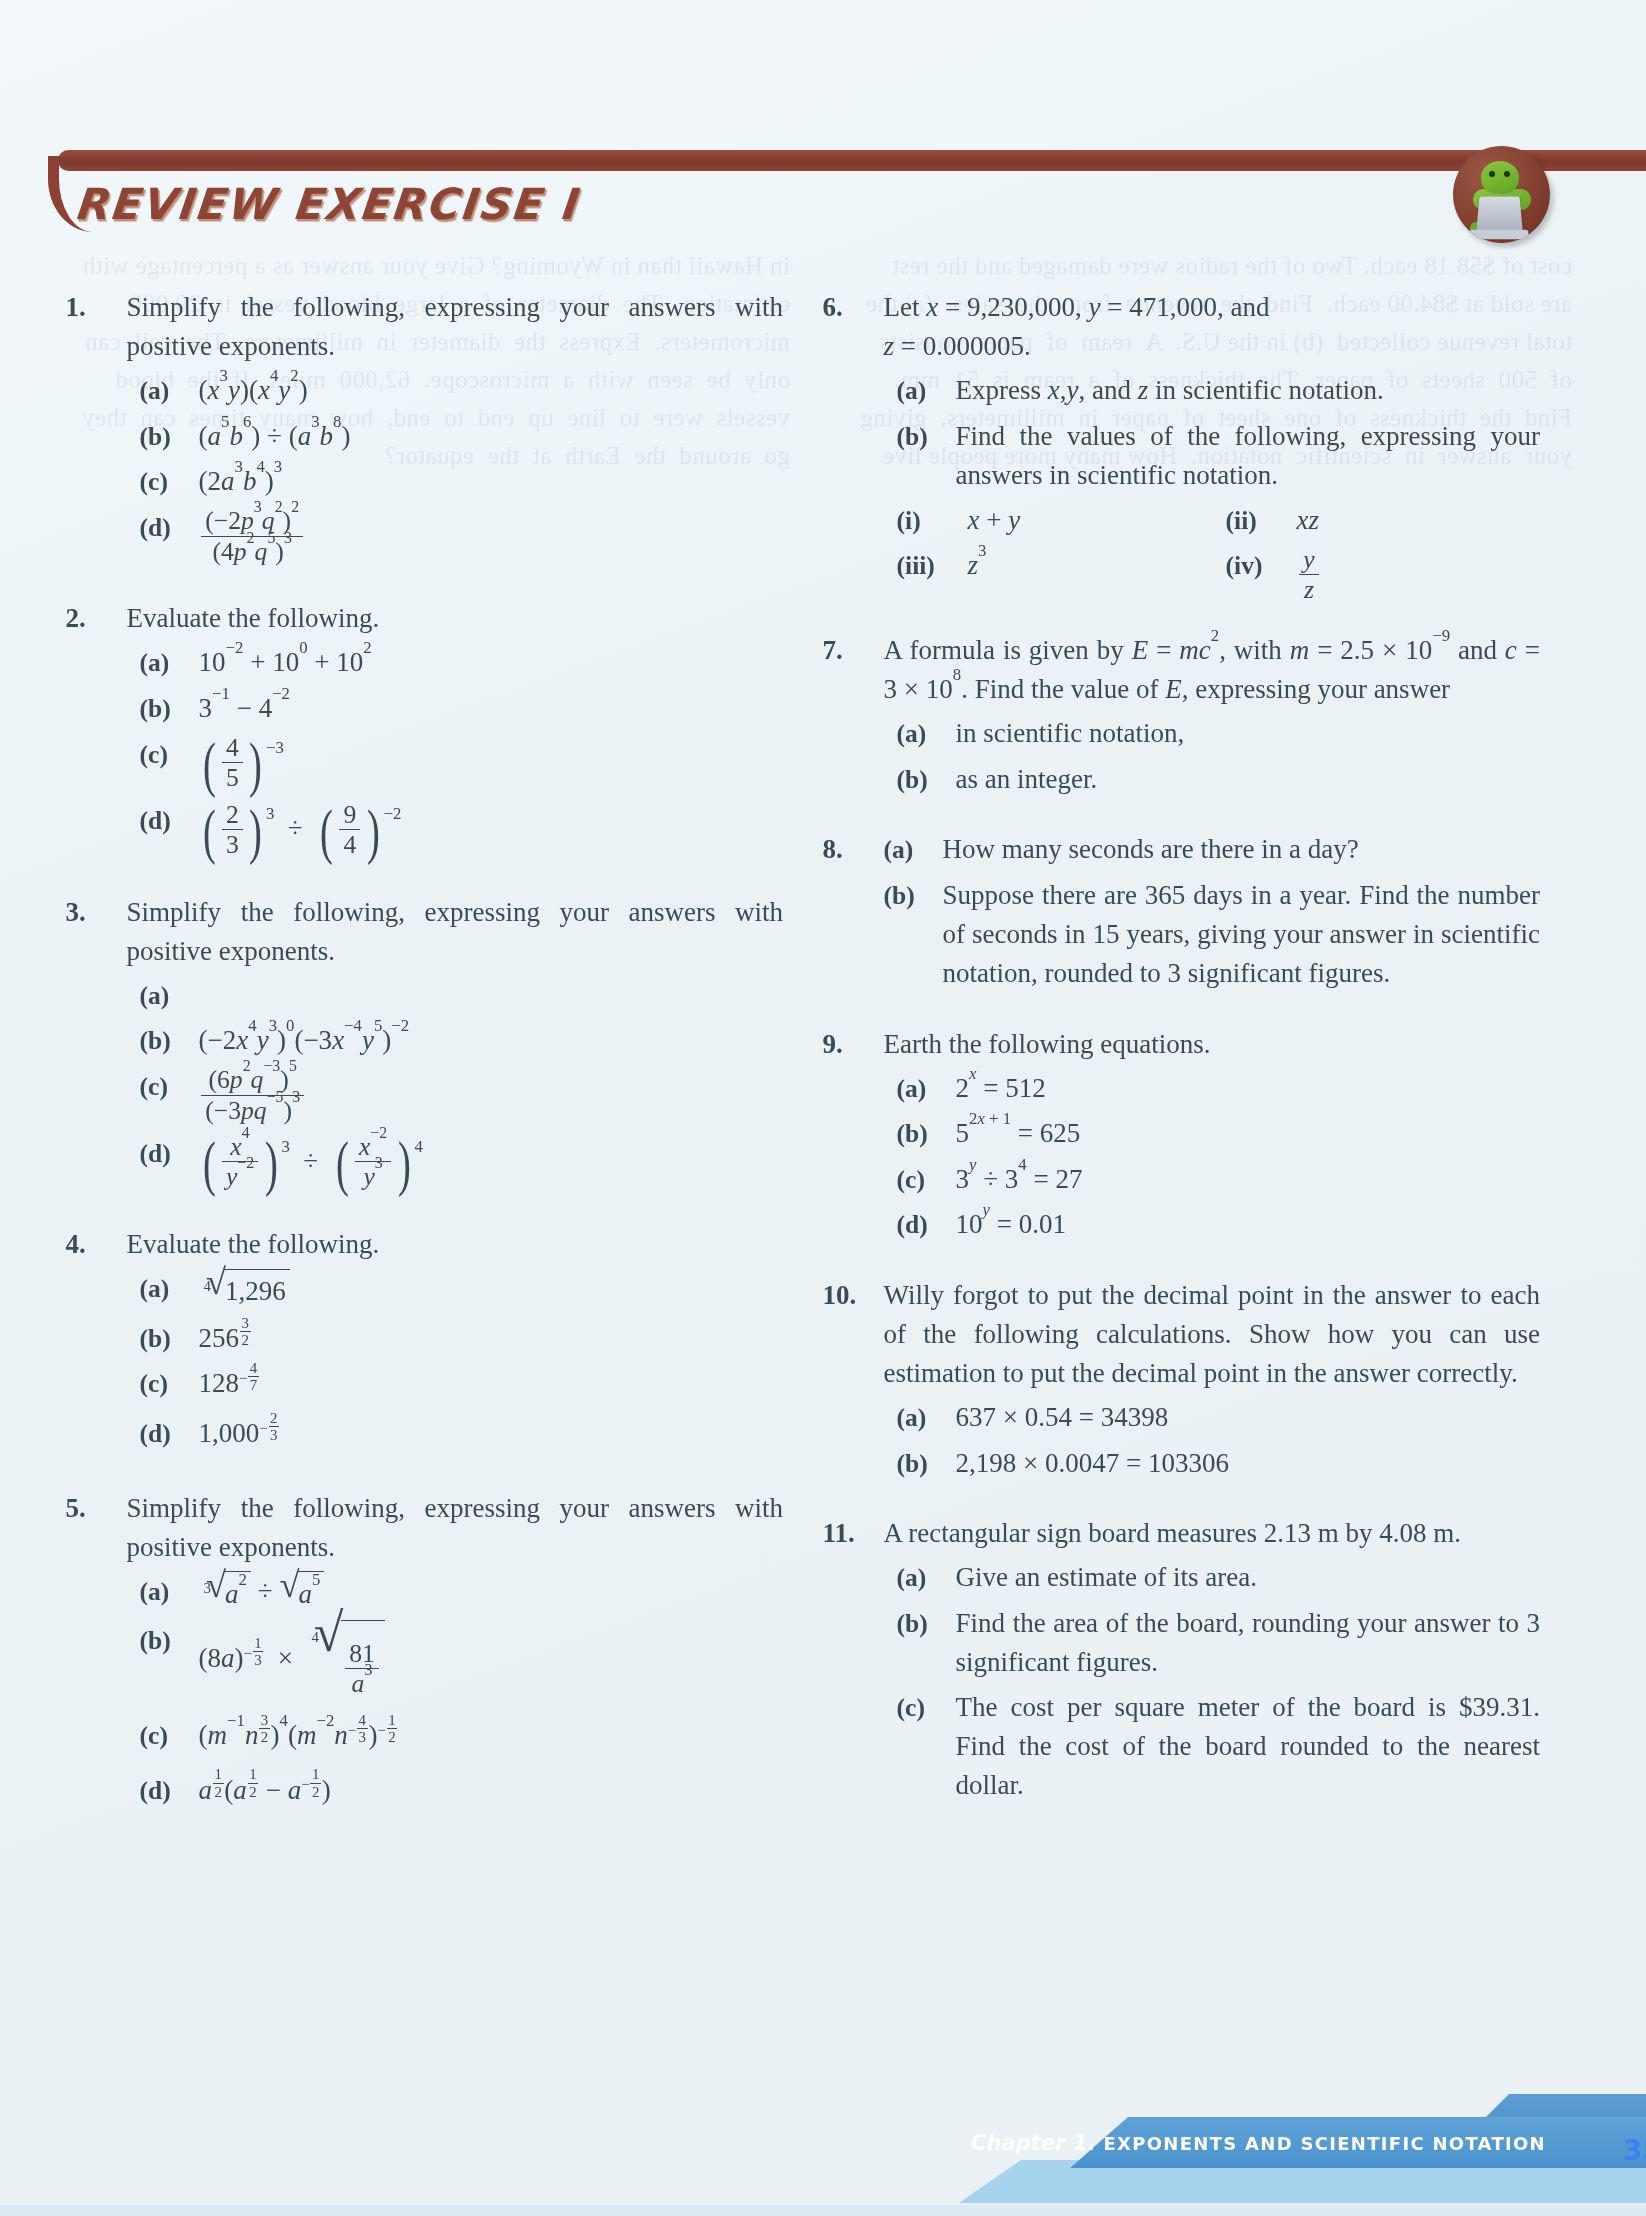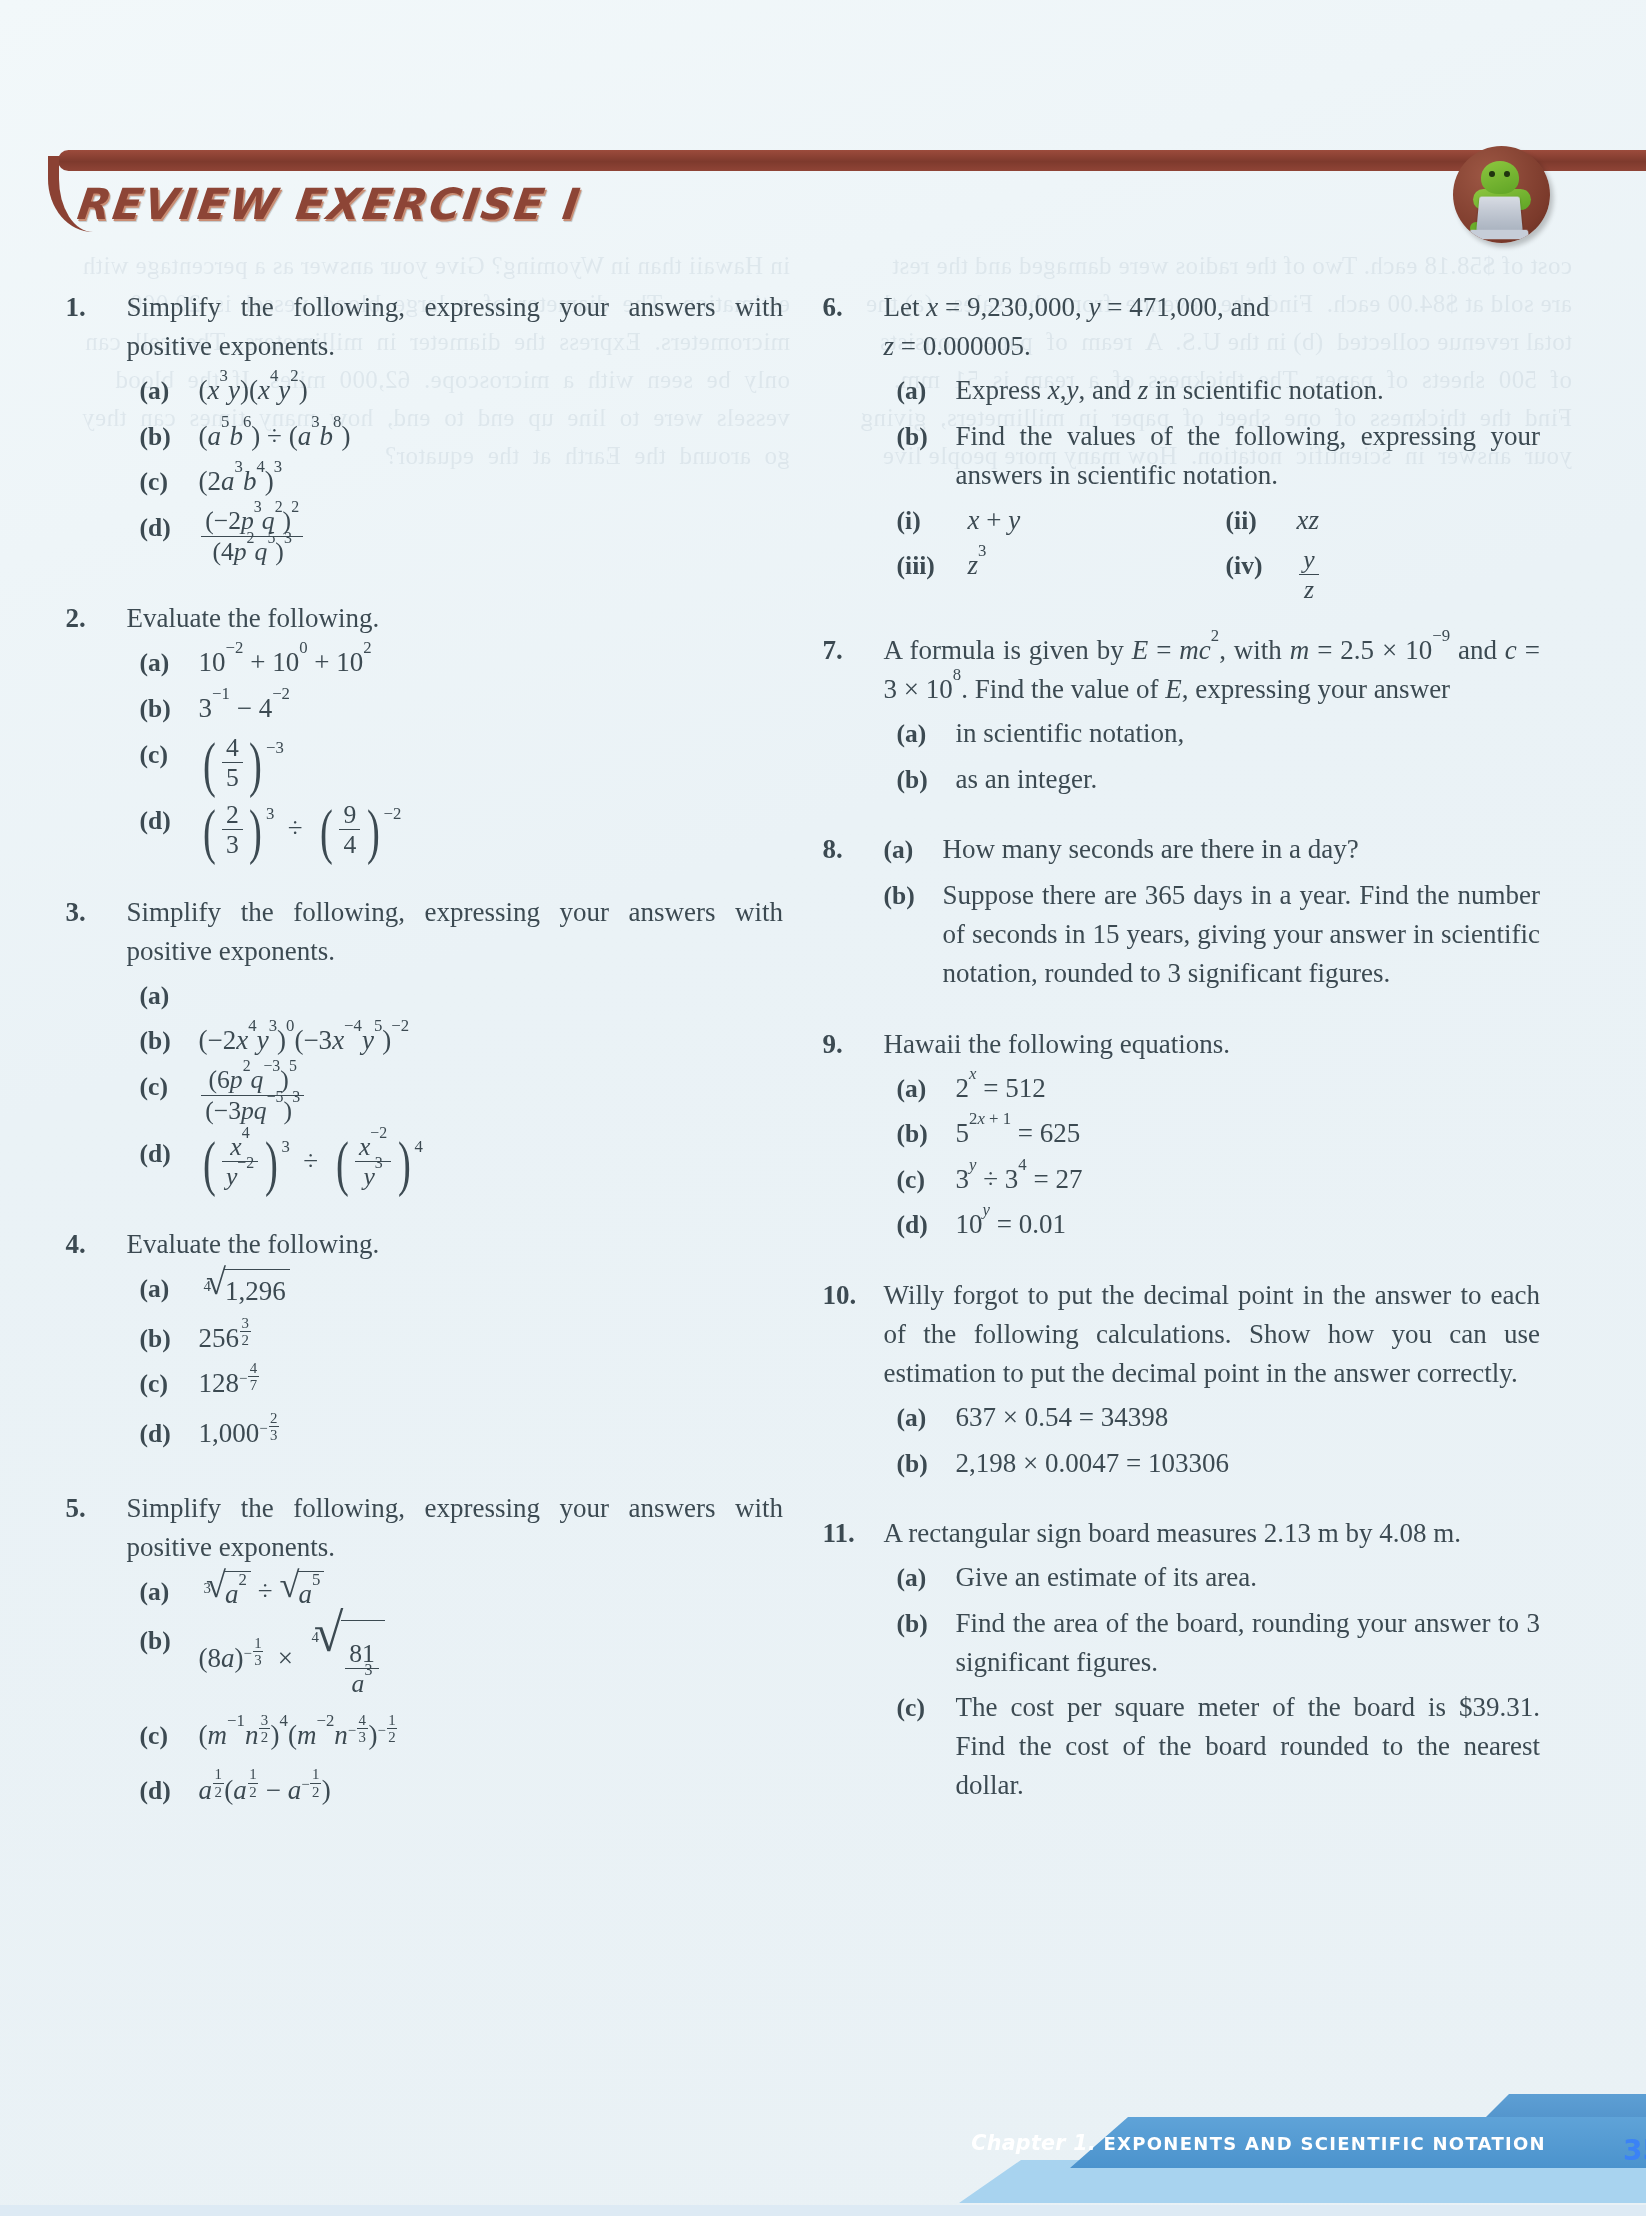--- a/index.html
+++ b/index.html
@@ -513,21 +513,21 @@
             <div class="plabel" style="padding-left:0;width:59px;">(b)</div>
             <div class="pcontent just">Suppose there are 365 days in a year. Find the number of seconds in 15 years, giving your answer in scientific notation, rounded to 3 significant figures.</div>
           </div>
         </div>
       </div>
     </div>
 
     <div class="q" style="margin-top:21.4px;">
       <div class="qnum">9.</div>
       <div class="qbody">
-        <div class="stem nj">Hawaii the following equations.</div>
+        <div class="stem nj">Earth the following equations.</div>
         <div class="parts">
           <div class="part">
             <div class="plabel">(a)</div>
             <div class="pcontent math">2<sup><span class="m">x</span></sup> = 512</div>
           </div>
           <div class="part">
             <div class="plabel">(b)</div>
             <div class="pcontent math">5<sup>2<span class="m">x</span> + 1</sup> = 625</div>
           </div>
           <div class="part">

